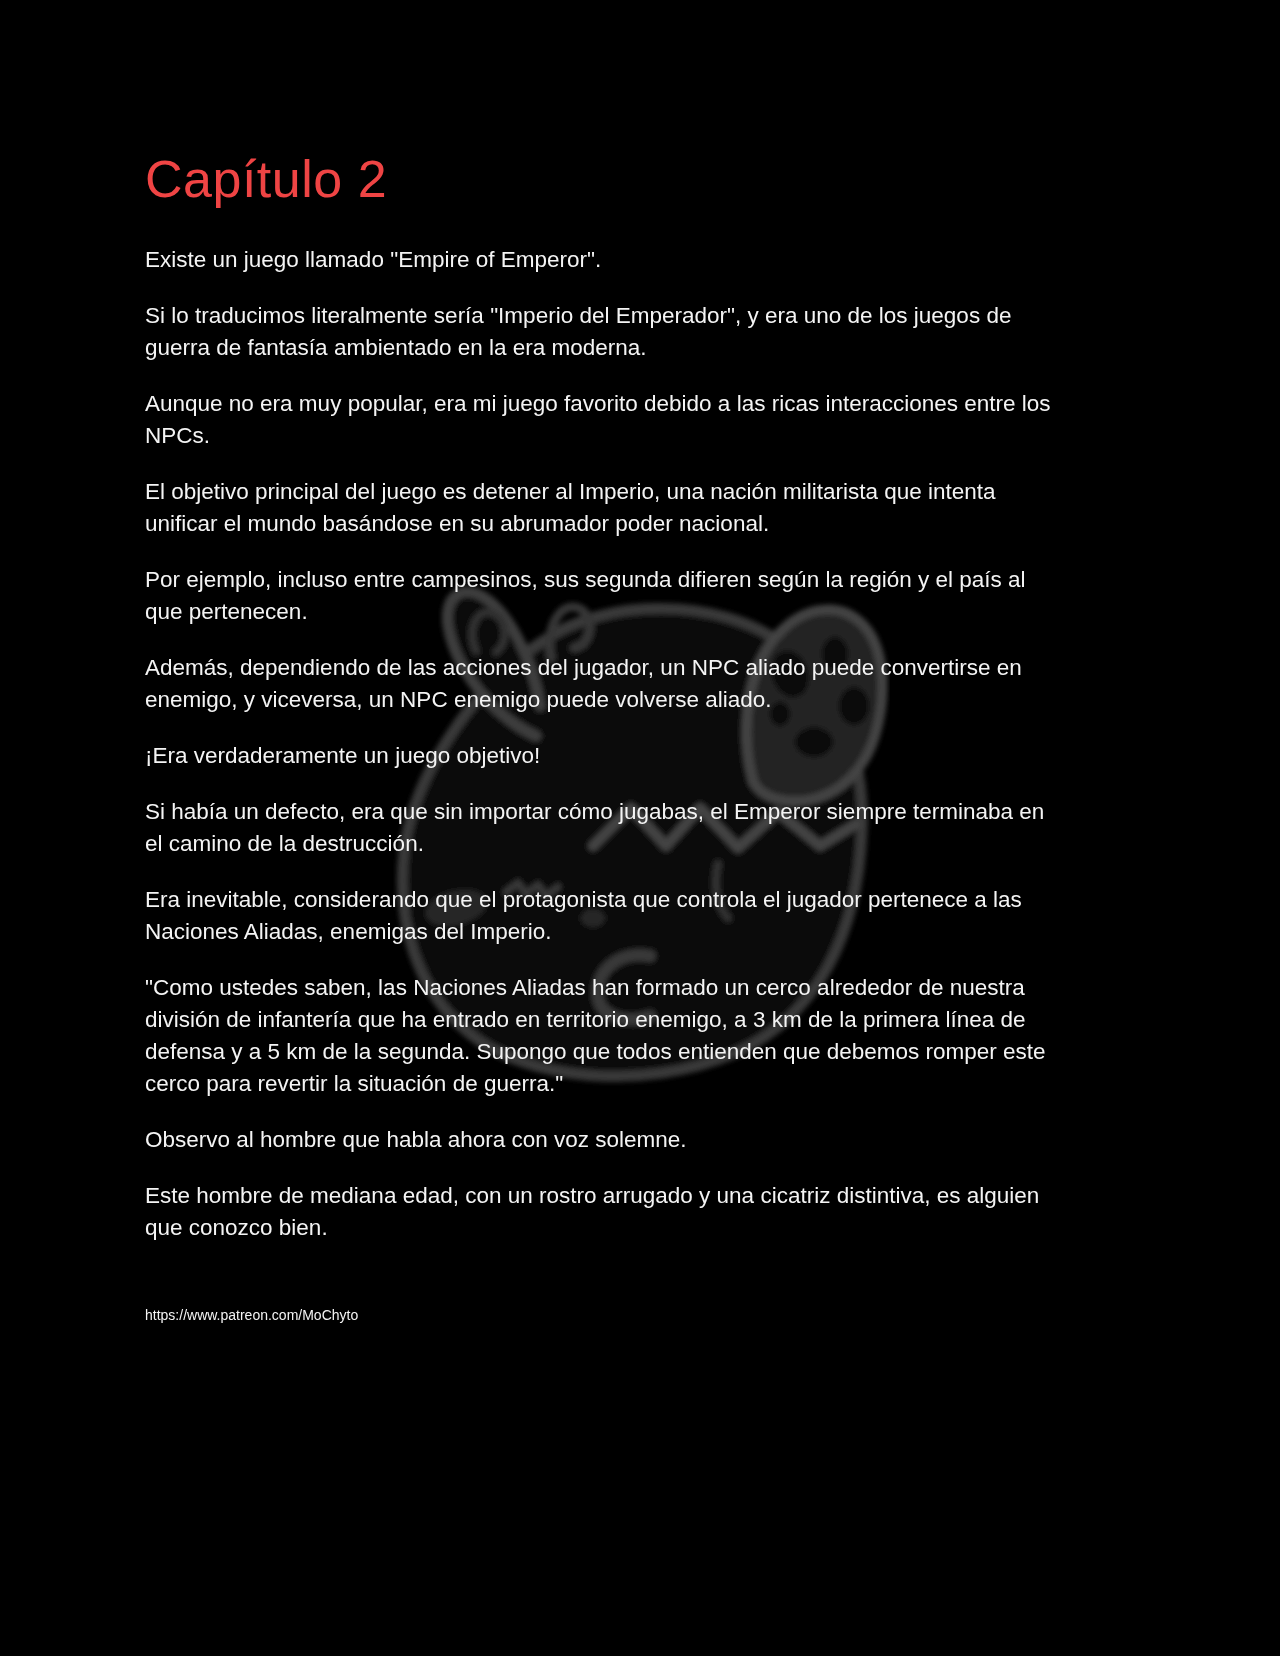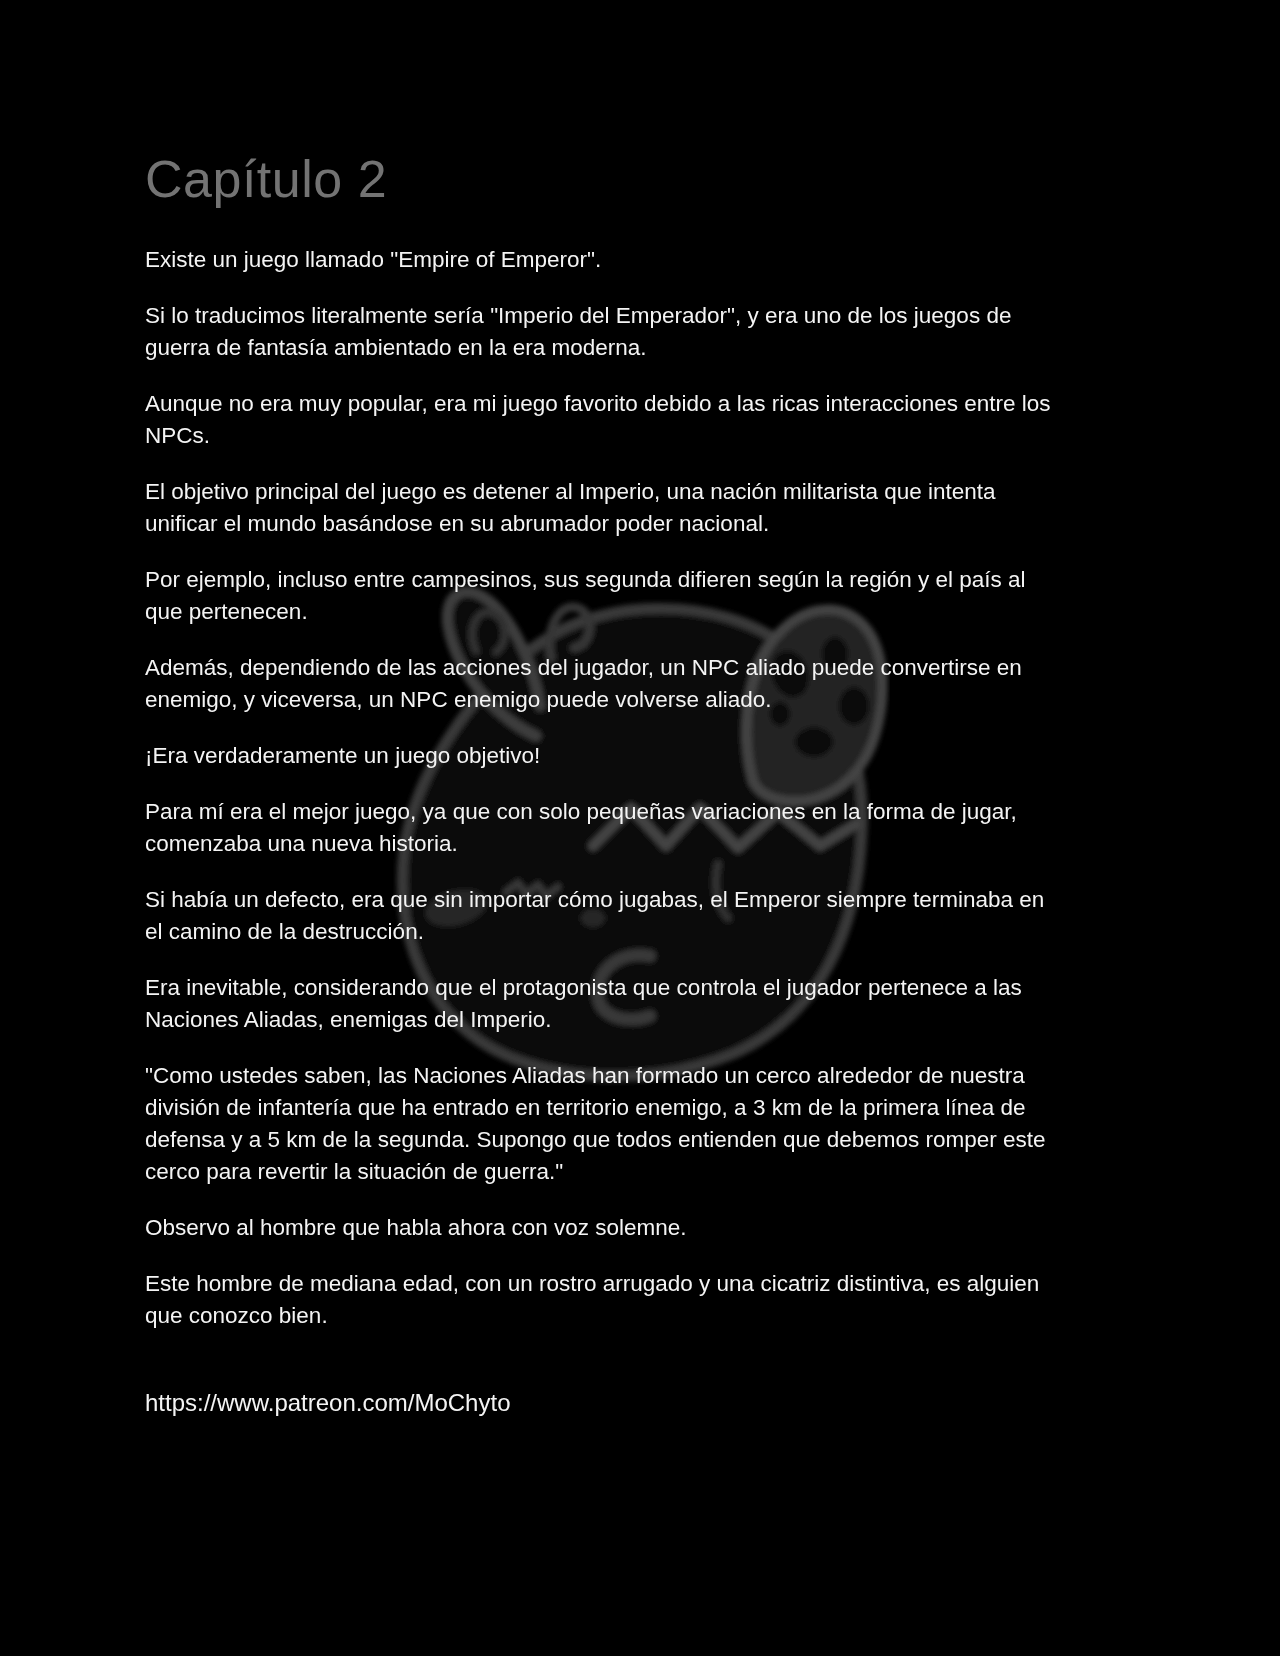--- a/index.html
+++ b/index.html
@@ -28,33 +28,33 @@
   .content {
     position: relative;
     z-index: 1;
     padding: 148px 215px 0 145px;
   }
   h1.chapter-title {
     margin: 0 0 34px 0;
     font-size: 52px;
     font-weight: 400;
     line-height: 62px;
-    color: #737373;
+    color: #ef4444;
     letter-spacing: 0.5px;
   }
   .paragraphs p {
     margin: 0 0 24px 0;
     font-size: 22.5px;
     line-height: 32px;
     font-weight: 400;
     color: #f4f4f4;
   }
   .footer-url {
     margin: 56px 0 0 0;
-    font-size: 24px;
+    font-size: 14px;
     line-height: 30px;
     color: #f4f4f4;
   }
 </style>
 </head>
 <body>
 
 <div class="page">
 
   <svg class="watermark" viewBox="0 0 502 544" xmlns="http://www.w3.org/2000/svg" aria-hidden="true">
@@ -93,21 +93,20 @@
     <h1 class="chapter-title">Capítulo 2</h1>
 
     <div class="paragraphs">
         <p>Existe un juego llamado "Empire of Emperor".</p>
         <p>Si lo traducimos literalmente sería "Imperio del Emperador", y era uno de los juegos de guerra de fantasía ambientado en la era moderna.</p>
         <p>Aunque no era muy popular, era mi juego favorito debido a las ricas interacciones entre los NPCs.</p>
         <p>El objetivo principal del juego es detener al Imperio, una nación militarista que intenta unificar el mundo basándose en su abrumador poder nacional.</p>
         <p>Por ejemplo, incluso entre campesinos, sus segunda difieren según la región y el país al que pertenecen.</p>
         <p>Además, dependiendo de las acciones del jugador, un NPC aliado puede convertirse en enemigo, y viceversa, un NPC enemigo puede volverse aliado.</p>
         <p>¡Era verdaderamente un juego objetivo!</p>
-        <p>Para mí era el mejor juego, ya que con solo pequeñas variaciones en la forma de jugar, comenzaba una nueva historia.</p>
         <p>Si había un defecto, era que sin importar cómo jugabas, el Emperor siempre terminaba en el camino de la destrucción.</p>
         <p>Era inevitable, considerando que el protagonista que controla el jugador pertenece a las Naciones Aliadas, enemigas del Imperio.</p>
         <p>"Como ustedes saben, las Naciones Aliadas han formado un cerco alrededor de nuestra división de infantería que ha entrado en territorio enemigo, a 3 km de la primera línea de defensa y a 5 km de la segunda. Supongo que todos entienden que debemos romper este cerco para revertir la situación de guerra."</p>
         <p>Observo al hombre que habla ahora con voz solemne.</p>
         <p>Este hombre de mediana edad, con un rostro arrugado y una cicatriz distintiva, es alguien que conozco bien.</p>
       </div>
 
     <p class="footer-url">https://www.patreon.com/MoChyto</p>
   </div>
 

